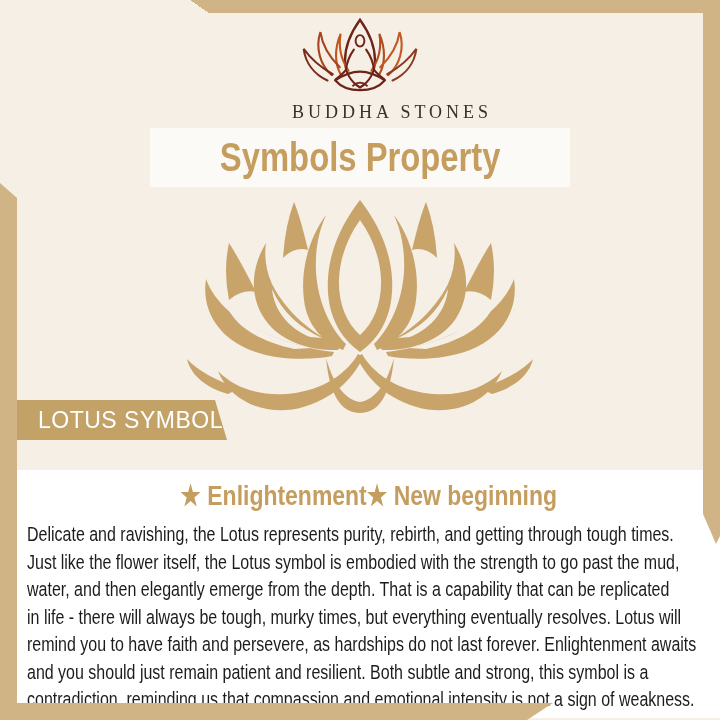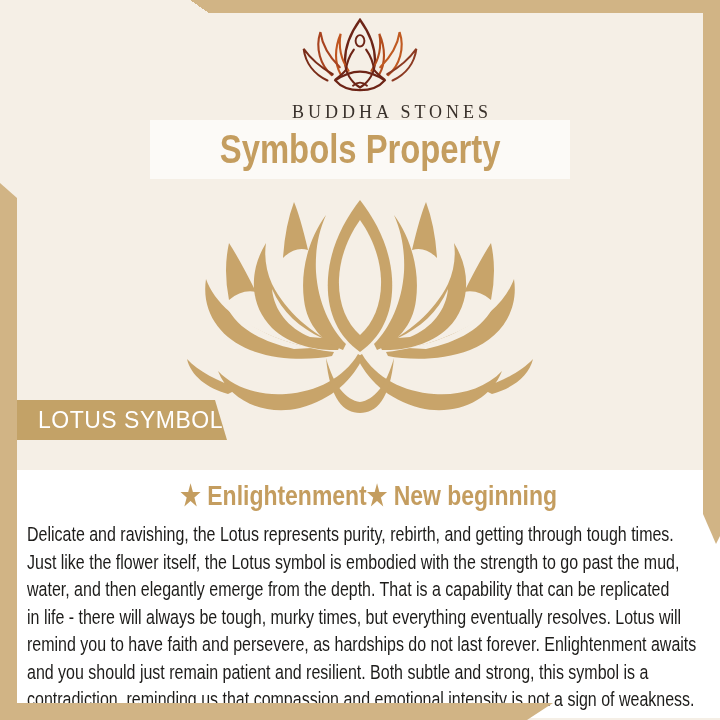--- a/index.html
+++ b/index.html
@@ -11,21 +11,21 @@
   #frame{position:absolute;left:0;top:0;width:720px;height:720px;z-index:6;pointer-events:none;}
   
   #logo-mark{position:absolute;left:294px;top:16px;width:132px;height:84px;z-index:2;}
   #brand-name{
     position:absolute;left:0;top:102px;width:720px;text-align:center;
     font-family:"Liberation Serif",serif;font-size:18px;font-weight:500;
     letter-spacing:4px;color:#38302a;z-index:2;padding-left:32px;
   }
   
   #title-banner{
-    position:absolute;left:150px;top:120px;width:420px;height:59px;
+    position:absolute;left:150px;top:128px;width:420px;height:59px;
     background:#fcfaf7;z-index:2;display:flex;align-items:center;justify-content:center;
   }
   #page-title{
     font-size:40px;font-weight:700;color:#c49d5f;white-space:nowrap;
     transform:scaleX(0.82);transform-origin:center;letter-spacing:0px;
   }
   
   #lotus-art{position:absolute;left:180px;top:186px;width:360px;height:228px;z-index:1;}
   
   #section-label{

